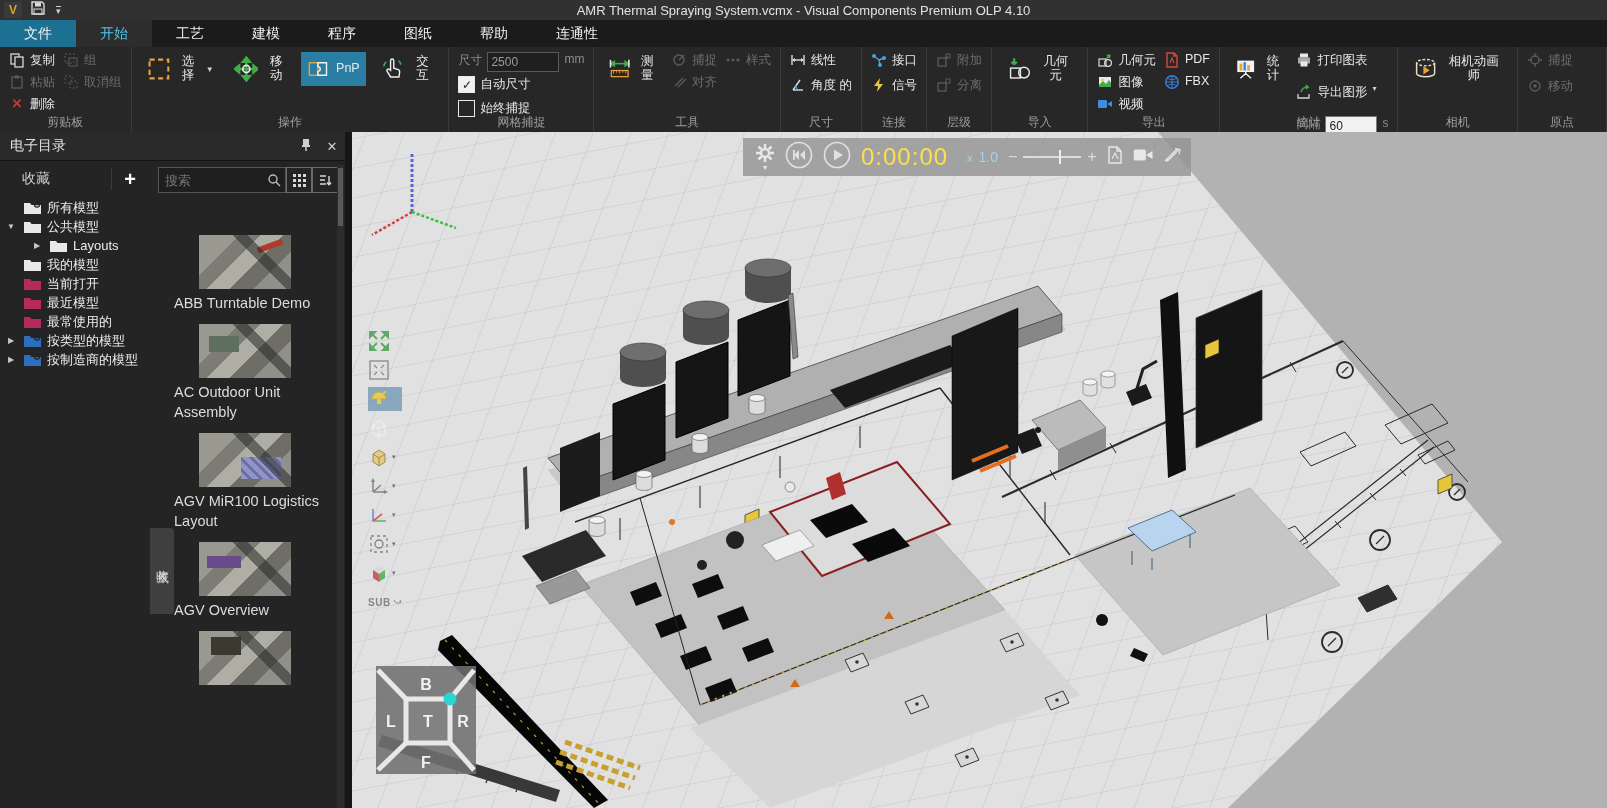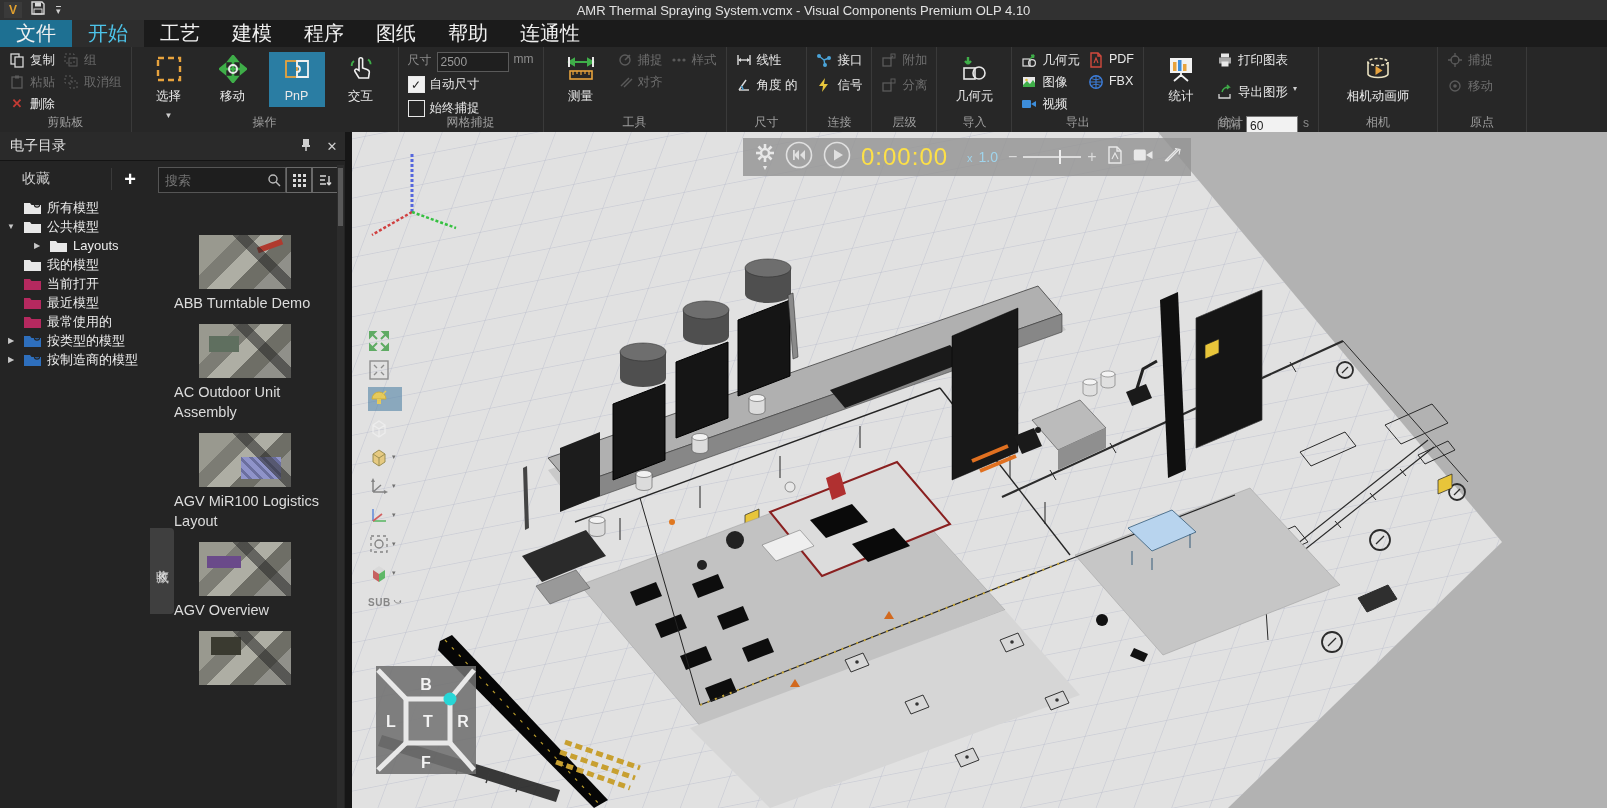--- a/index.html
+++ b/index.html
@@ -4,30 +4,30 @@
 <style>
   html,body{margin:0;padding:0;}
   body{width:1607px;height:808px;background:#262626;font-family:"Liberation Sans",sans-serif;overflow:hidden;color:#e8e8e8;position:relative;-webkit-font-smoothing:antialiased;}
   
   .titlebar{position:absolute;top:0;left:0;width:100%;height:20px;background:#313131;display:flex;align-items:center;}
   .appbox{width:18px;height:16px;margin-left:4px;display:flex;align-items:center;justify-content:center;background:#3a3a3a;color:#e0a030;font-weight:bold;font-size:12px;}
   .qat{display:flex;align-items:center;gap:10px;margin-left:8px;color:#d8d8d8;}
   .title-text{position:absolute;left:0;right:0;text-align:center;font-size:13px;color:#e2e2e2;pointer-events:none;}
   
   .tabrow{position:absolute;top:20px;left:0;width:100%;height:27px;background:#1b1b1b;display:flex;}
-  .tab{padding:0 16px;line-height:27px;font-size:20px;color:#f0f0f0;cursor:default;text-align:right;}
+  .tab{padding:0 24px;line-height:27px;font-size:14px;color:#f0f0f0;cursor:default;text-align:right;}
   .tab.file{background:#1e7092;}
   .tab.active{background:#2d2d2d;color:#4dc3e8;}
   
   .ribbon{position:absolute;top:47px;left:0;width:100%;height:85px;background:#272727;border-bottom:1px solid #141414;display:flex;}
   .rgroup{position:relative;border-right:1px solid #3a3a3a;padding:5px 9px 16px 9px;display:flex;gap:8px;align-items:flex-start;}
   .gtitle{position:absolute;bottom:1px;left:0;right:0;text-align:center;font-size:12px;color:#9f9f9f;}
   .col{display:flex;flex-direction:column;gap:3px;}
   .smallrow{display:flex;gap:5px;font-size:12.5px;height:19px;white-space:nowrap;}
-  .bigbtn{display:flex;flex-direction:column;align-items:center;justify-content:flex-start;gap:7px;font-size:12.5px;padding:3px 6px;min-width:44px;}
+  .bigbtn{display:flex;flex-direction:row;align-items:center;justify-content:flex-start;gap:7px;font-size:12.5px;padding:3px 6px;min-width:44px;}
   .bigbtn .lbl{text-align:center;line-height:1.1;}
   .active-blue{background:#2a7da3;}
   .dis{color:#6e6e6e;}
   .dis svg{opacity:.45;}
   .ico16{width:16px;height:16px;flex:0 0 16px;}
   .ico28{width:28px;height:28px;}
   .redx{color:#c23b34;font-weight:bold;font-size:13px;width:16px;text-align:center;}
   .snapinput{width:64px;height:18px;background:#1f1f1f;border:1px solid #5a5a5a;color:#9a9a9a;font-size:12px;padding:0 3px;font-family:"Liberation Sans",sans-serif;}
   .unit{color:#8d8d8d;font-size:12px;}
   .cb{width:15px;height:15px;border:1px solid #e8e8e8;display:inline-flex;align-items:center;justify-content:center;font-size:12px;color:#222;flex:0 0 15px;}

